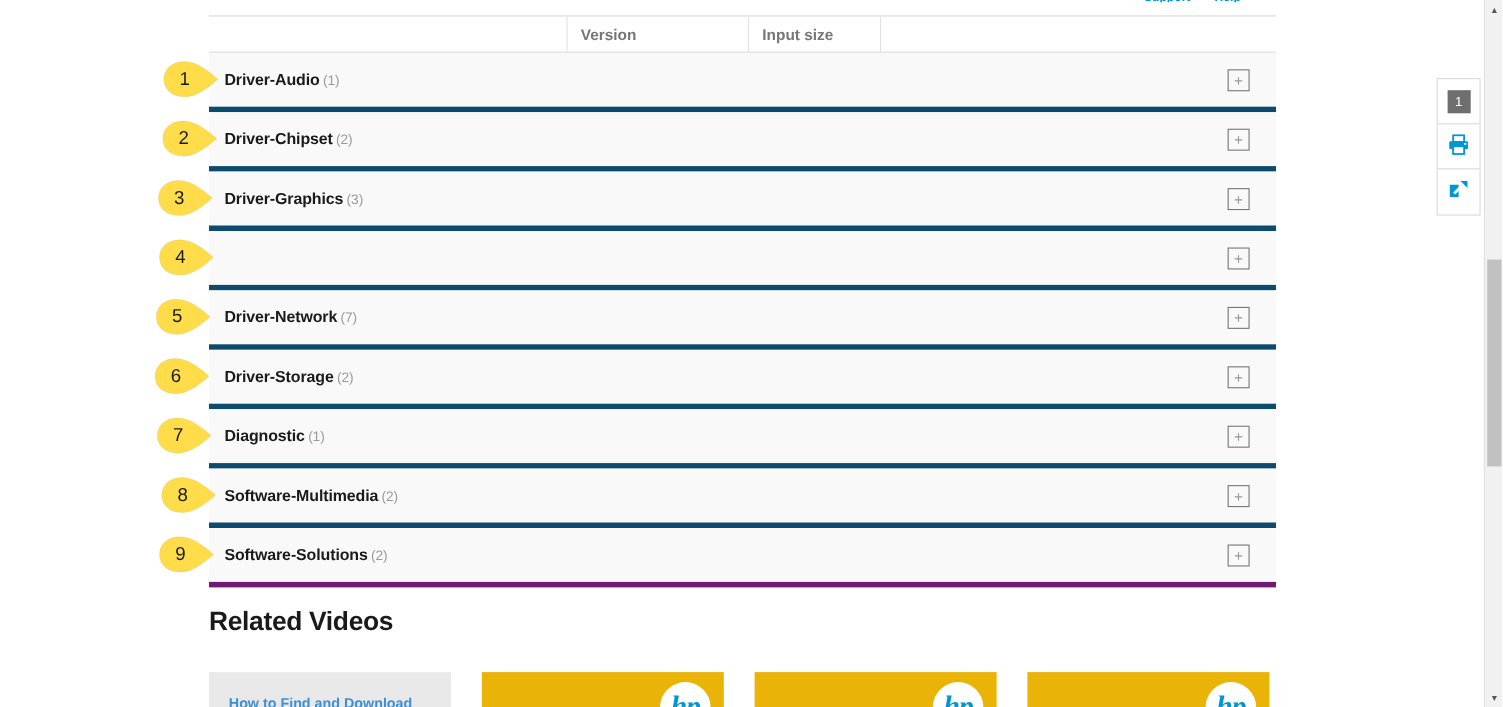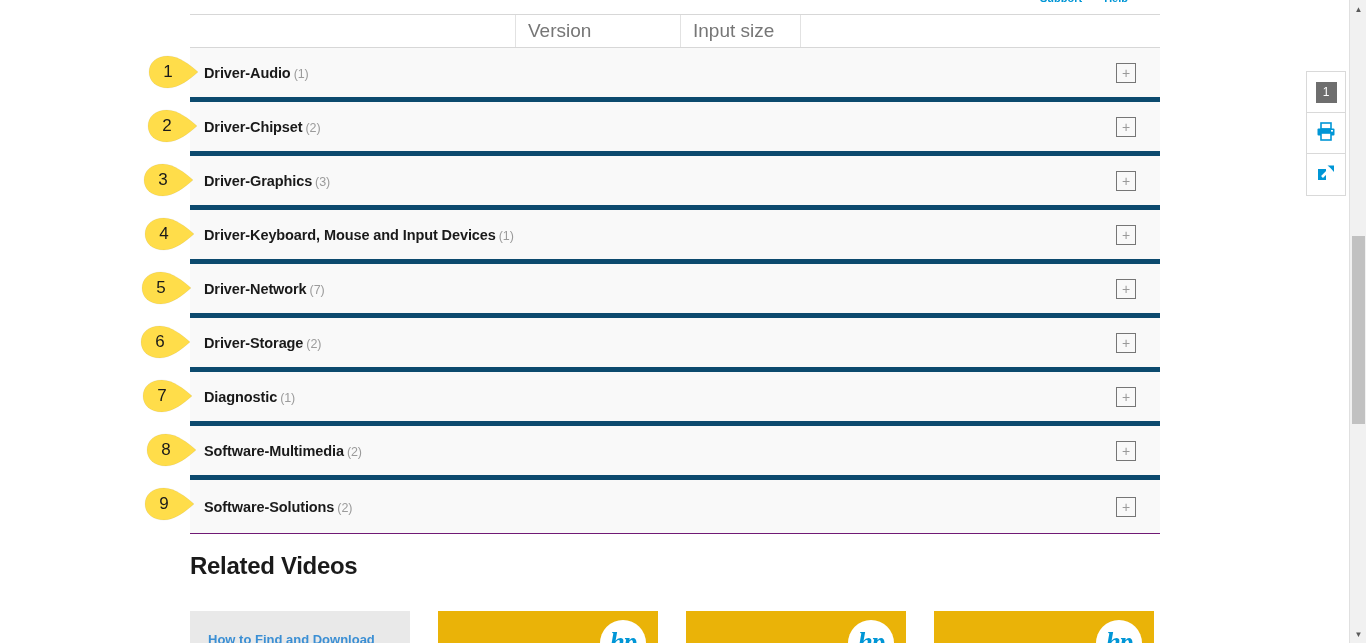--- a/index.html
+++ b/index.html
@@ -43,43 +43,43 @@
     width: 970px;
   }
   .thead {
     display: flex;
     border-top: 1px solid #d7d7d7;
     border-bottom: 1px solid #d7d7d7;
     height: 34px;
     background: #ffffff;
   }
   .th {
-    font-size: 19px;
+    font-size: 14px;
     color: #767676;
     display: flex;
     align-items: center;
     padding-left: 12px;
     border-left: 1px solid #e2e2e2;
-    font-weight: normal;
+    font-weight: bold;
   }
   .th.c-name  { width: 325px; border-left: none; }
   .th.c-ver   { width: 165px; }
   .th.c-size  { width: 120px; }
   .th.c-upd   { width: 160px; }
   .th.c-act   { width: 200px; }
 
   .trow {
     display: flex;
     align-items: center;
     height: 54px;
     background: #f9f9f9;
     border-bottom: 5px solid #0c4a6e;
     position: relative;
   }
-  .trow:last-child { border-bottom: 1px solid #701a75; }
+  .trow:last-child { border-bottom: 5px solid #701a75; }
   .cat-name {
     padding-left: 14px;
     font-size: 14.5px;
     color: #1a1a1a;
     font-weight: bold;
     letter-spacing: -0.1px;
     white-space: nowrap;
   }
   .cat-count {
     font-weight: normal;
@@ -264,21 +264,20 @@
         </div>
         <div class="trow">
           <div class="cat-name"><span>Driver-Chipset</span><span class="cat-count">(2)</span></div>
           <div class="plus-btn">+</div>
         </div>
         <div class="trow">
           <div class="cat-name"><span>Driver-Graphics</span><span class="cat-count">(3)</span></div>
           <div class="plus-btn">+</div>
         </div>
         <div class="trow">
-          <div class="cat-name"><span>Driver-Keyboard, Mouse and Input Devices</span><span class="cat-count">(1)</span></div>
           <div class="plus-btn">+</div>
         </div>
         <div class="trow">
           <div class="cat-name"><span>Driver-Network</span><span class="cat-count">(7)</span></div>
           <div class="plus-btn">+</div>
         </div>
         <div class="trow">
           <div class="cat-name"><span>Driver-Storage</span><span class="cat-count">(2)</span></div>
           <div class="plus-btn">+</div>
         </div>

